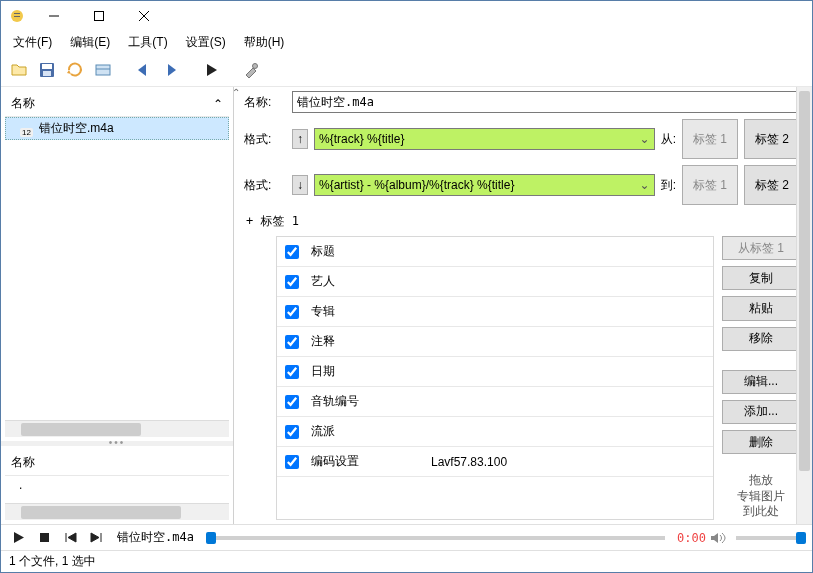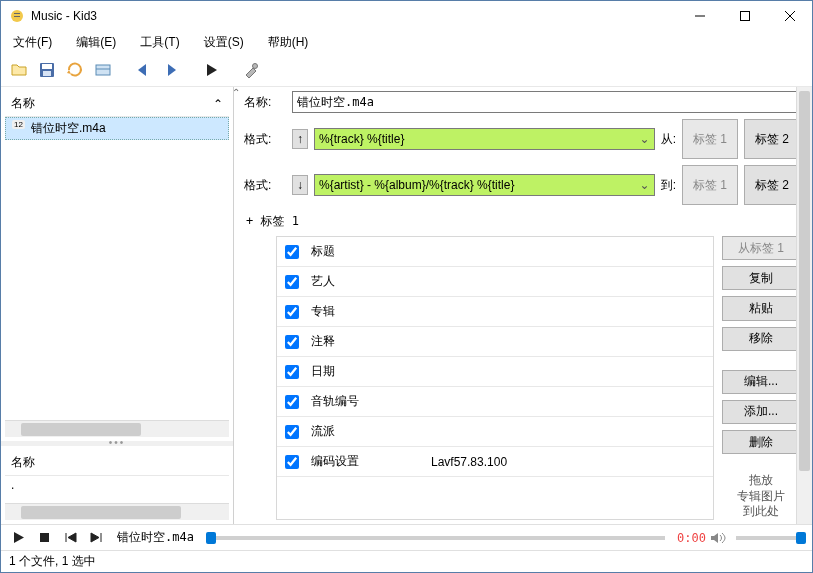--- a/index.html
+++ b/index.html
@@ -3,32 +3,32 @@
 <meta charset="utf-8">
 <style>
 * { box-sizing: border-box; margin: 0; padding: 0; font-family: "Microsoft YaHei", "SimSun", sans-serif; font-size: 12px; }
 body { width: 813px; height: 573px; background: #fff; border: 1px solid #577da8; display: flex; flex-direction: column; overflow: hidden; }
 .titlebar { height: 30px; display: flex; align-items: center; padding: 0 0 0 8px; background: #fff; }
 .titlebar .icon { width: 16px; height: 16px; margin-right: 6px; }
 .titlebar .title { flex: 1; }
 .winbtns { display: flex; height: 100%; }
 .winbtn { width: 45px; display: flex; align-items: center; justify-content: center; }
 .winbtn svg { width: 10px; height: 10px; }
-.menubar { height: 22px; display: flex; align-items: center; padding: 0 6px; gap: 12px; }
+.menubar { height: 22px; display: flex; align-items: center; padding: 0 6px; gap: 6px; }
 .menubar .mitem { padding: 2px 6px; }
 .toolbar { height: 34px; display: flex; align-items: center; padding: 0 6px; gap: 4px; border-bottom: 1px solid #e8e8e8; }
 .tbtn { width: 24px; height: 24px; display: flex; align-items: center; justify-content: center; }
 .tbtn svg { width: 18px; height: 18px; }
 .tsep { width: 8px; }
 .content { flex: 1; display: flex; min-height: 0; }
 .leftpane { width: 233px; display: flex; flex-direction: column; border-right: 1px solid #d0d0d0; }
 .filepane { flex: 1; display: flex; flex-direction: column; min-height: 0; padding: 4px; }
 .colhdr { padding: 4px 6px; border-bottom: 1px solid #e8e8e8; display: flex; align-items: center; justify-content: space-between; }
 .filelist { flex: 1; overflow: auto; }
-.frow { display: flex; align-items: flex-start; padding: 2px 6px; gap: 6px; }
+.frow { display: flex; align-items: flex-end; padding: 2px 14px; gap: 6px; }
 .frow.sel { background: #cde8ff; border: 1px dotted #7aa; }
 .badge { font-size: 8px; background: #f0f0f0; padding: 0 2px; border-radius: 2px; }
 .hscroll { height: 17px; background: #f0f0f0; border-top: 1px solid #dcdcdc; position: relative; }
 .hscroll::before, .hscroll::after { content:""; position:absolute; top:3px; width:10px; height:10px; }
 .hscroll .thumb { position:absolute; top:2px; height:13px; background:#cdcdcd; border-radius:2px; }
 .splitH { height: 5px; background: #f0f0f0; cursor: row-resize; position: relative; }
 .splitH::after { content:"•••"; position:absolute; left:50%; top:-4px; transform:translateX(-50%); color:#999; font-size:10px; letter-spacing:2px;}
 .bottomleft { height: 78px; display: flex; flex-direction: column; padding: 4px; }
 .rightpane { flex: 1; display: flex; flex-direction: column; padding: 4px 0 4px 10px; overflow: hidden; position: relative;}
 .rightpane .collapse { position:absolute; left:-2px; top:0; font-size:10px; color:#666;}
@@ -65,21 +65,20 @@
 input[type=checkbox]{width:14px;height:14px;}
 </style>
 </head>
 <body>
 
 <div class="titlebar">
   <svg class="icon" viewBox="0 0 16 16">
       <circle cx="8" cy="8" r="6" fill="#f2c94c"></circle>
       <path d="M5 5h6v1H5zM5 8h6v1H5z" fill="#666"></path>
     </svg>
-  <span class="title">Music - Kid3</span>
   <div class="winbtns">
     <div class="winbtn">
         <svg viewBox="0 0 10 10">
           <path d="M0 5h10" stroke="#000" stroke-width="1"></path>
         </svg>
       </div>
     <div class="winbtn">
         <svg viewBox="0 0 10 10">
           <rect x="0.5" y="0.5" width="9" height="9" fill="none" stroke="#000"></rect>
         </svg>

